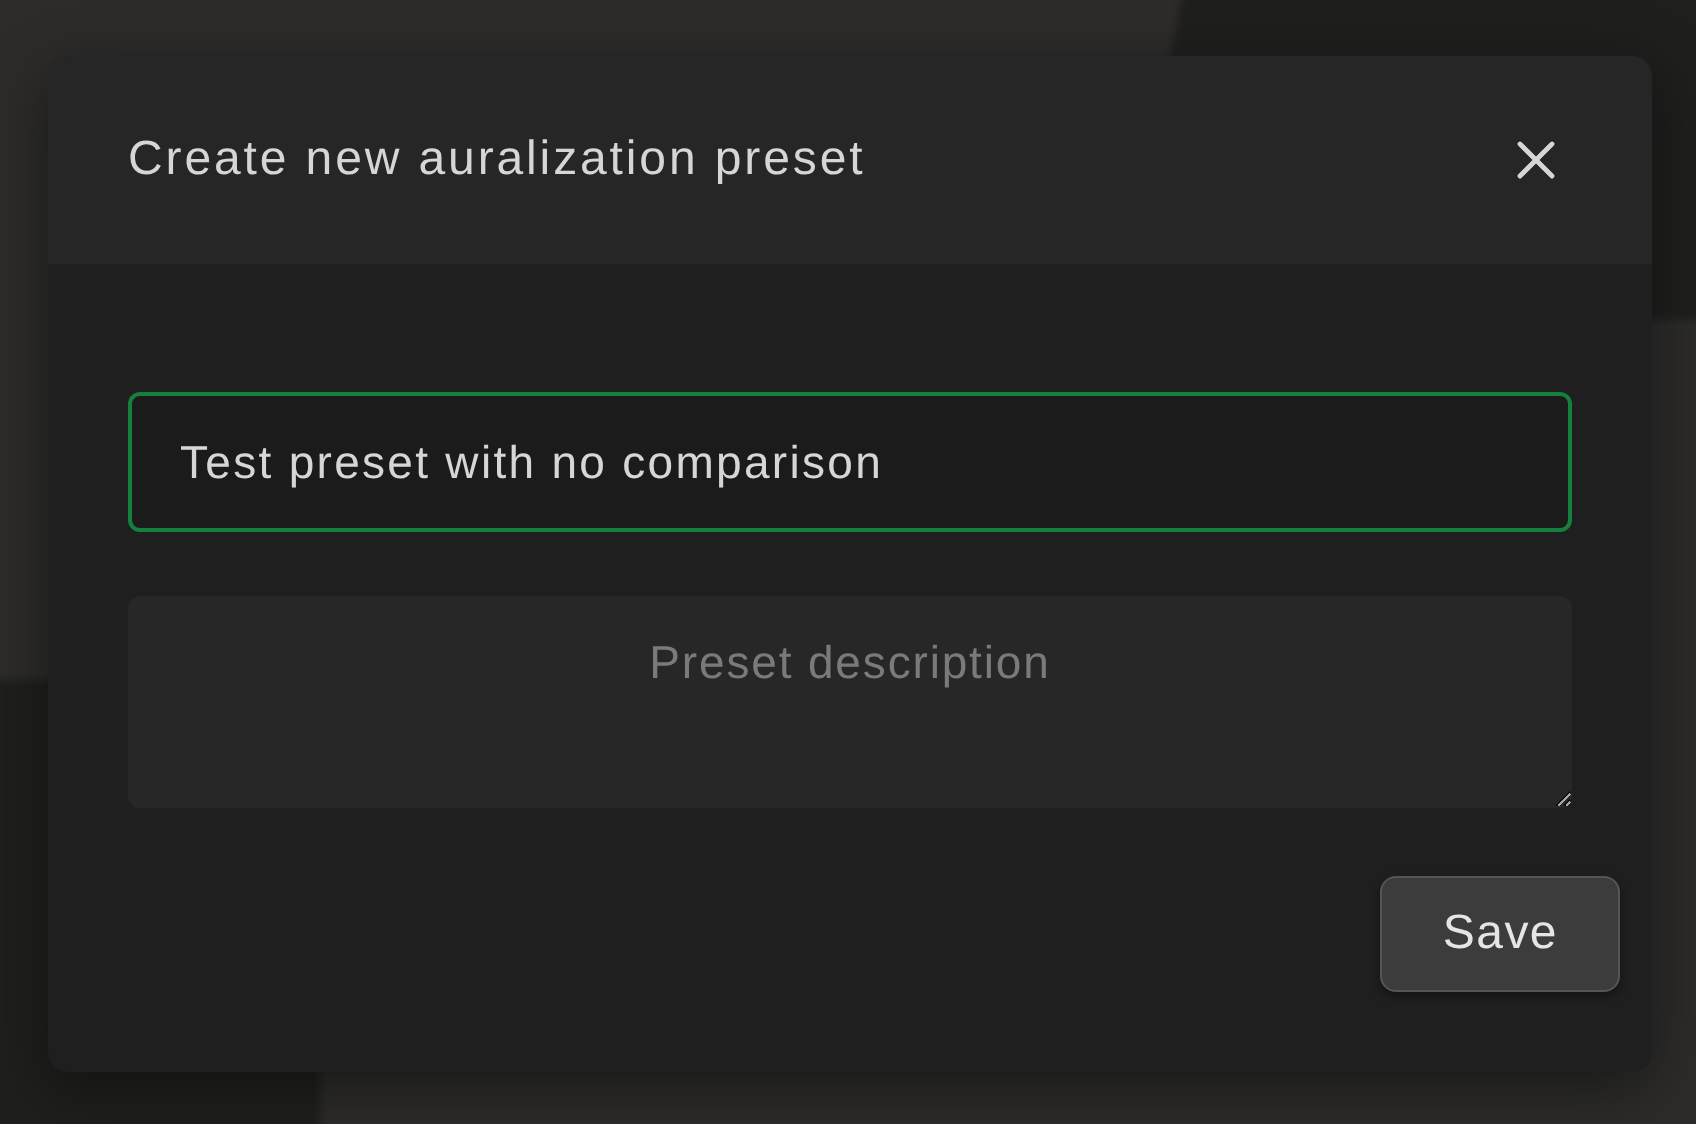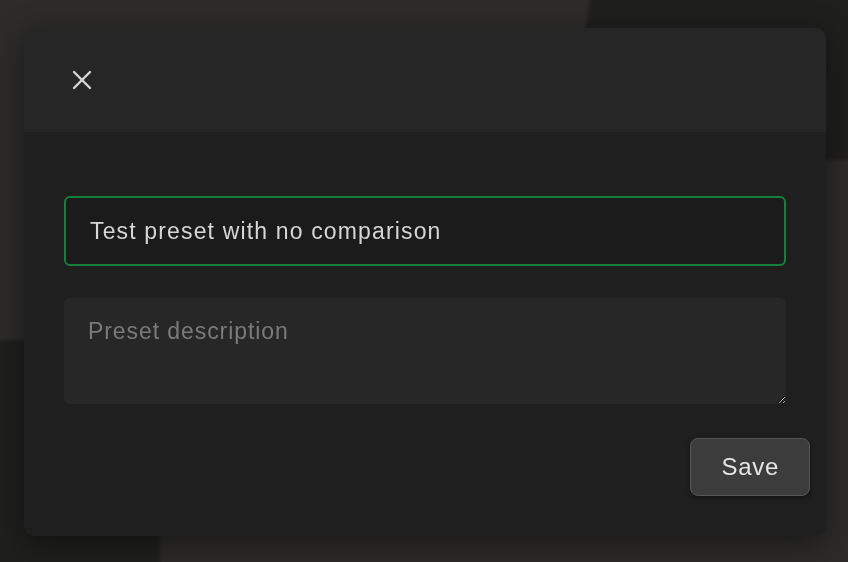--- a/index.html
+++ b/index.html
@@ -92,20 +92,21 @@
     background:#272727;
     border:none;
     border-radius:6px;
     padding:20px 24px;
     font-size:23px;
     font-family:inherit;
     letter-spacing:0.04em;
     color:#d6d6d6;
     outline:none;
     resize:both;
+    text-align:center;
   }
   .textarea-input::placeholder{color:#7a7a7a}
 
   .modal-footer{
     display:flex;justify-content:flex-end;
     padding:0 16px 40px 40px;
     margin-top:auto;
   }
   .save-btn{
     background:#3c3c3c;
@@ -123,20 +124,21 @@
 </head>
 <body>
 
 <div class="bg-panel left"></div>
 <div class="bg-panel right"></div>
 <div class="overlay"></div>
 
 <div class="modal">
 
   <div class="modal-header">
+    <div class="modal-title">Create new auralization preset</div>
     <div class="close-btn">
       <svg viewBox="0 0 24 24" fill="none" stroke-width="2.4" stroke-linecap="round">
         <line x1="4" y1="4" x2="20" y2="20"></line>
         <line x1="20" y1="4" x2="4" y2="20"></line>
       </svg>
     </div>
   </div>
 
   <div class="modal-body">
     <input type="text" class="text-input" value="Test preset with no comparison" style="">

